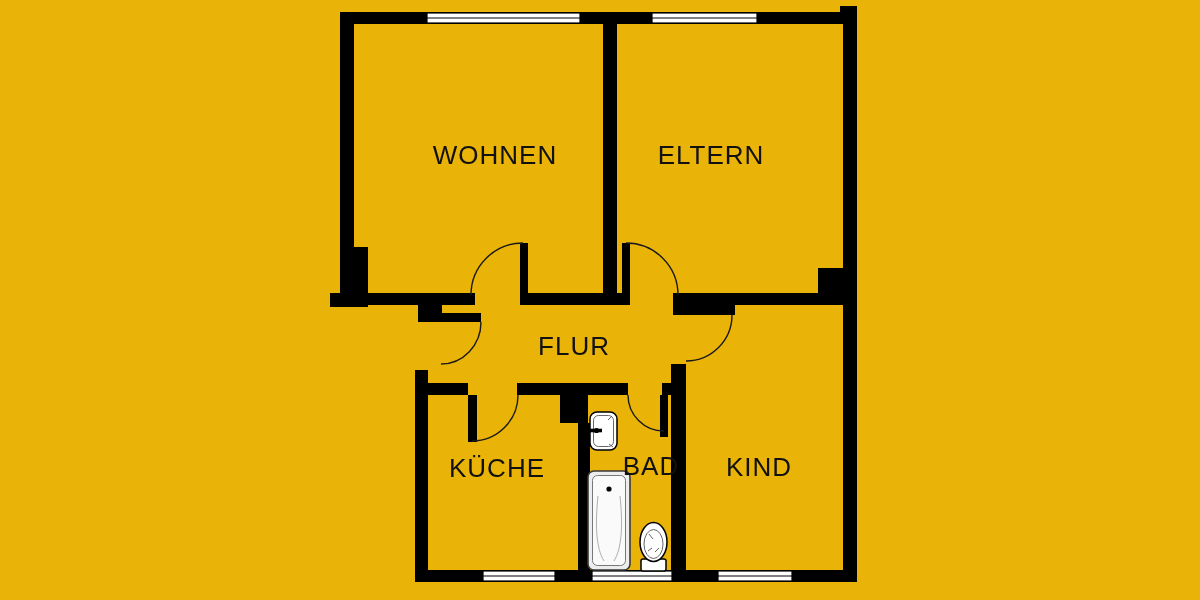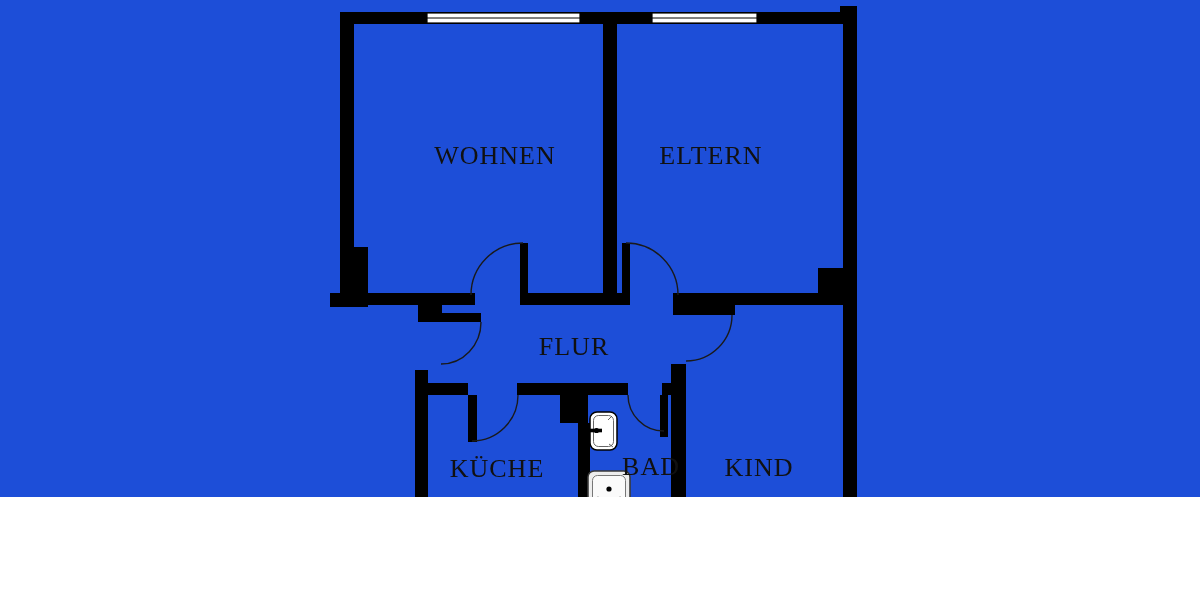--- a/index.html
+++ b/index.html
@@ -1,17 +1,17 @@
 <!DOCTYPE html>
 <html><head>
 <meta charset="utf-8">
 <style>
   html,body{margin:0;padding:0;background:#ffffff;}
-  .stage{position:relative;width:1200px;height:497px;background:#1d4ed8;overflow:hidden;
-         font-family:Liberation Serif, serif;}
+  .stage{position:relative;width:1200px;height:600px;background:#eab308;overflow:hidden;
+         font-family:Liberation Sans, sans-serif;}
   svg{display:block;}
   .wall{fill:#000000;stroke:none;}
   .leaf{fill:#000000;stroke:none;}
   .arc{fill:none;stroke:#1a1a1a;stroke-width:1.4;}
   .win{fill:#ffffff;stroke:#000000;stroke-width:1.2;}
   .winline{stroke:#000000;stroke-width:1;}
   .fixture{fill:#ffffff;stroke:#000000;stroke-width:1.5;}
   .fixture-inner{fill:none;stroke:#555555;stroke-width:0.9;}
   .tub-outer{fill:#ededed;stroke:#3a3a3a;stroke-width:1.6;}
   .tub-inner{fill:#fafafa;stroke:#777777;stroke-width:1;}

